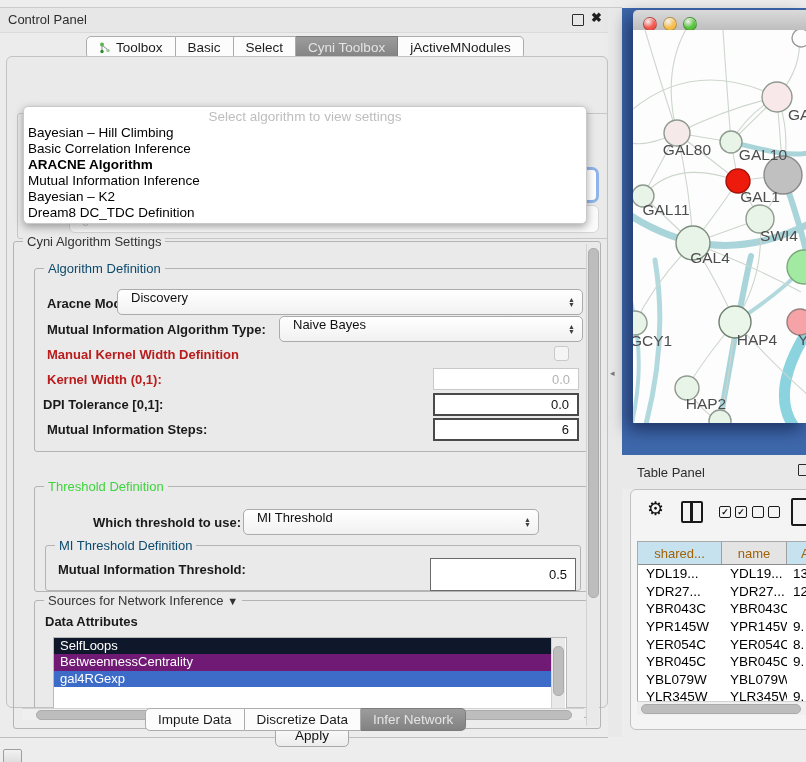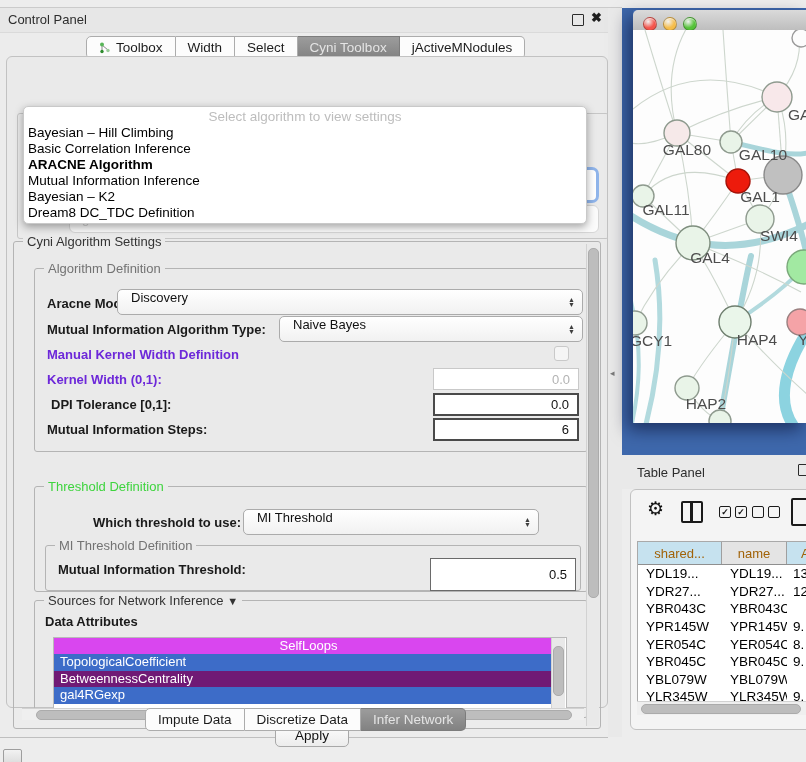--- a/index.html
+++ b/index.html
@@ -30,25 +30,25 @@
   #focus-frag{left:558px;top:110px;width:28px;height:30px;background:#FFF;border:3px solid #8FB4EA;border-radius:7px}
   
   #algo-popup{left:16px;top:49px;width:562px;height:116px;background:#FFFFFF;border:1px solid #C9C9C9;
               border-radius:5px;box-shadow:0 3px 9px rgba(0,0,0,.35);z-index:50;overflow:hidden}
   #algo-prompt{text-align:center;font-size:13.5px;color:#BDBDBD;height:17px;line-height:17px;margin-top:1px}
   .algo-item{font-size:13.5px;color:#000;height:16px;line-height:16px;padding-left:4px;white-space:nowrap}
   .algo-item.bold{font-weight:bold}
   
   .group{position:absolute;border:1px solid #B4B4B4;border-radius:3px}
   .group-label{position:absolute;top:-8px;left:9px;background:#EAEAEA;padding:0 4px;font-size:13px;color:#333;white-space:nowrap}
-  .group-label.blue{color:#737373}
+  .group-label.blue{color:#0c4a6e}
   .group-label.green{color:#3ED43E}
   .lbl{position:absolute;font-size:13px;color:#1A1A1A;white-space:nowrap}
   .lbl.b{font-weight:bold}
-  .lbl.dis{color:#6d28d9;font-weight:bold}
+  .lbl.dis{color:#b91c1c;font-weight:bold}
   
   .combo{position:absolute;background:linear-gradient(#FFFFFF,#F1F1F1);border:1px solid #ABABAB;border-radius:5px;
          font-size:13px;color:#111;display:flex;align-items:flex-start}
   .combo .val{padding-left:13px}
   .stepper{position:absolute;right:7px;top:50%;transform:translateY(-50%);display:flex;flex-direction:column;
            align-items:center;color:#3E3E3E;font-size:7px;line-height:5px}
   
   .tf{position:absolute;background:#FFF;border:1px solid #BEBEBE;font-size:13px;color:#111;
       display:flex;align-items:center;justify-content:flex-end;padding:0 8px;box-sizing:border-box}
   .tf.dis{color:#B3B3B3;border-color:#C9C9C9}
@@ -116,21 +116,21 @@
         <svg width="12" height="12" viewBox="0 0 12 12">
           <line x1="3" y1="3" x2="3" y2="9" stroke="#888" stroke-width="1"></line>
           <line x1="3" y1="3" x2="9" y2="8" stroke="#888" stroke-width="1"></line>
           <circle cx="3" cy="2.5" r="2" fill="#57B557"></circle>
           <circle cx="3" cy="9.5" r="1.7" fill="#2E8B2E"></circle>
           <circle cx="9" cy="8.5" r="1.7" fill="#9ACD9A"></circle>
         </svg>
         <span>Toolbox</span>
       </div>
       <div class="tab">
-        <span>Width</span>
+        <span>Basic</span>
       </div>
       <div class="tab">
         <span>Select</span>
       </div>
       <div class="tab selected">
         <span>Cyni Toolbox</span>
       </div>
       <div class="tab">
         <span>jActiveMNodules</span>
       </div>
@@ -176,21 +176,21 @@
               <span>▼</span>
             </span>
         </div>
 
         <div class="lbl dis" style="left:12px;top:78px">Manual Kernel Width Definition</div>
         <div class="checkbox" style="left:519px;top:77px"></div>
 
         <div class="lbl dis" style="left:12px;top:103px">Kernel Width (0,1):</div>
         <div class="tf dis" style="left:398px;top:99px;width:146px;height:22px">0.0</div>
 
-        <div class="lbl b" style="left:16px;top:128px">DPI Tolerance [0,1]:</div>
+        <div class="lbl b" style="left:8px;top:128px">DPI Tolerance [0,1]:</div>
         <div class="tf strong" style="left:398px;top:124px;width:146px;height:23px">0.0</div>
 
         <div class="lbl b" style="left:12px;top:153px">Mutual Information Steps:</div>
         <div class="tf strong" style="left:398px;top:149px;width:146px;height:23px">6</div>
       </div>
 
 
       <div class="group" id="thr" style="left:20px;top:244px;width:552px;height:104px">
         <span class="group-label green">Threshold Definition</span>
 
@@ -210,22 +210,21 @@
         </div>
       </div>
 
       <div class="group" id="sources" style="left:20px;top:358px;width:552px;height:116px">
         <span class="group-label">
           <span>Sources for Network Inference</span>
           <span style="font-size:11px">▼</span>
         </span>
         <div class="lbl b" style="left:10px;top:13px">Data Attributes</div>
         <div id="attr-list">
-            <div class="attr-item" style="background: #d946ef; text-align: center;">SelfLoops</div>
-            <div class="attr-item" style="background: rgb(61, 108, 200);">TopologicalCoefficient</div>
+            <div class="attr-item" style="background: #0f172a;">SelfLoops</div>
             <div class="attr-item" style="background: #701a75;">BetweennessCentrality</div>
             <div class="attr-item" style="background: rgb(61, 108, 200);">gal4RGexp</div>
           </div>
         <div class="sb-track-v" style="left:516px;top:37px;width:13px;height:76px">
           <div class="sb-thumb" style="left:1px;top:8px;width:9px;height:48px"></div>
         </div>
       </div>
 
       <div class="sb-track-h" style="left:8px;top:466px;width:562px;height:11px">
         <div class="sb-thumb" style="left:14px;top:1px;width:534px;height:8px"></div>

